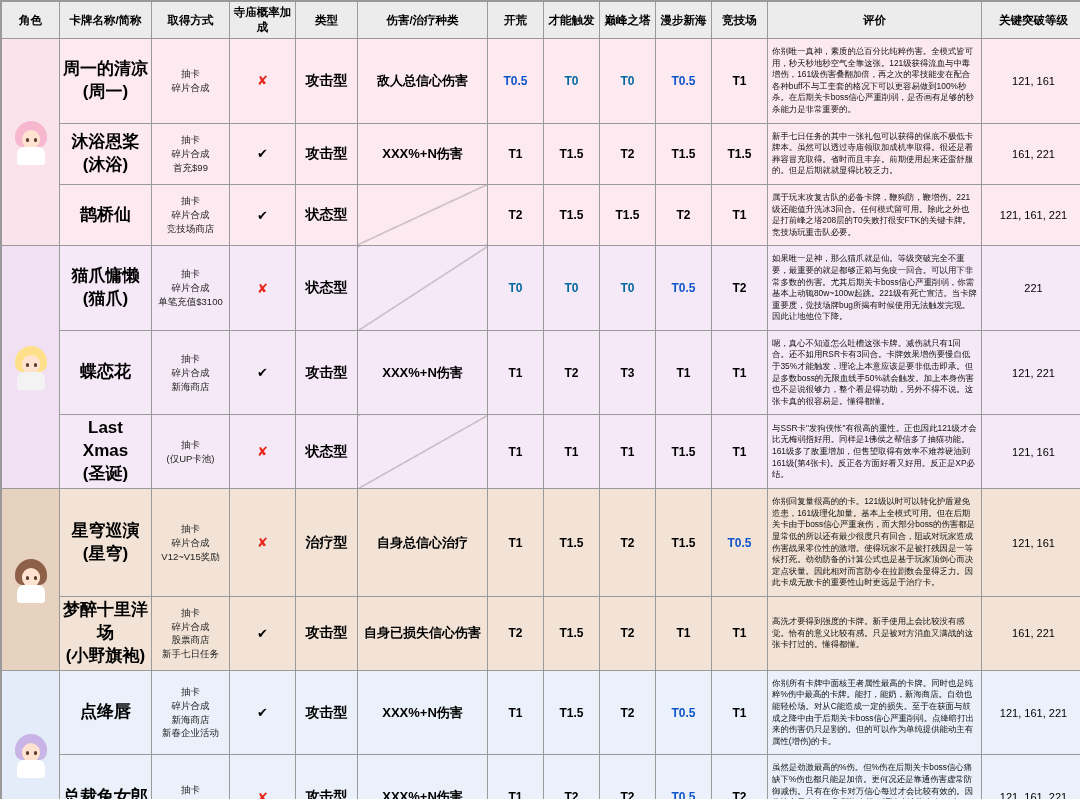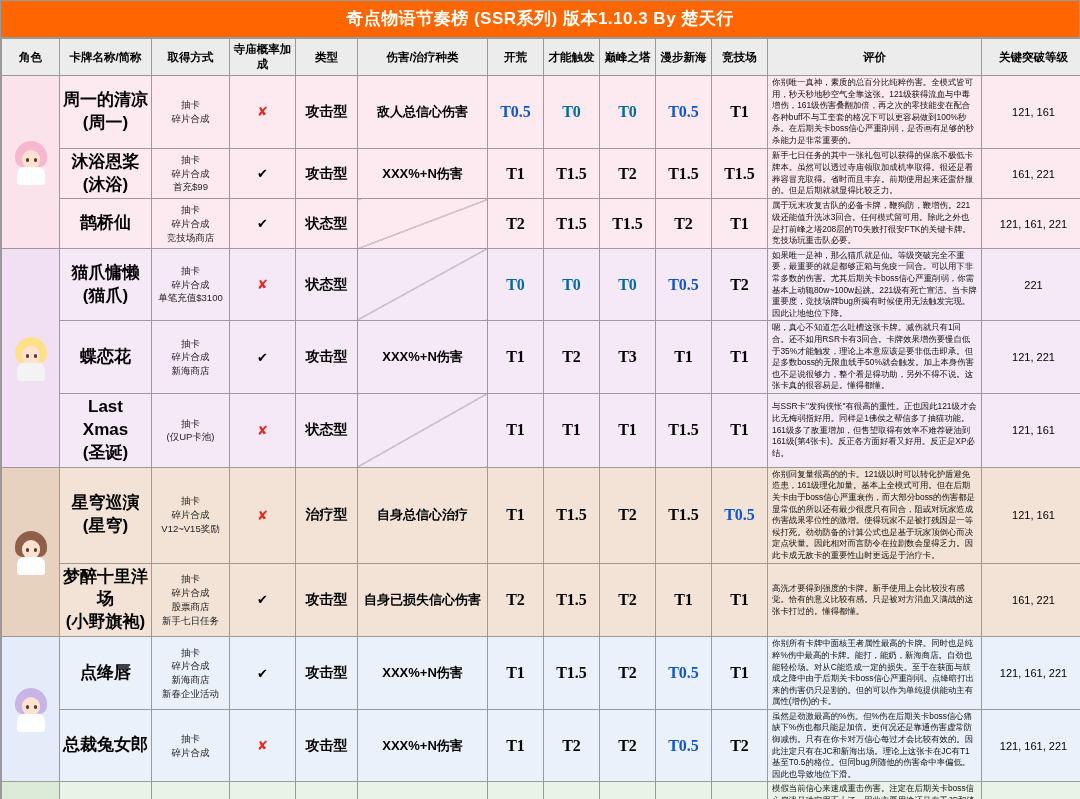--- a/index.html
+++ b/index.html
@@ -64,29 +64,28 @@
   }
   td.type-cell {
     font-size: 14px;
     font-weight: bold;
   }
   td.dmg-cell {
     font-size: 13px;
     font-weight: bold;
   }
   td.stage {
-    font-size: 16px;
-    font-weight: bold;
-    font-family: Liberation Serif, serif;
+    font-size: 12px;
+    font-weight: bold;
   }
   td.comment {
     font-size: 8.4px;
     line-height: 1.38;
     text-align: left;
-    padding: 1px 4px;
+    padding: 7px 4px;
     color: #111;
   }
   td.breaklv {
     font-size: 11px;
   }
   .mark-yes { color: #000; font-size: 13px; font-weight: bold; }
   .mark-no { color: #e8281e; font-size: 13px; font-weight: bold; }
 
   .t-blue { color: #1155cc; }
   .t-red { color: #0369a1; }
@@ -123,21 +122,20 @@
   .av-eye.r { left: 22px; }
 
   td.diag {
     background-image: linear-gradient(to bottom right, transparent calc(50% - 0.6px), #777 50%, transparent calc(50% + 0.6px));
   }
 </style>
 </head>
 <body>
 
 <div class="sheet">
-  <div class="title-bar">奇点物语节奏榜 (SSR系列) 版本1.10.3 By 楚天行</div>
   <table>
     <colgroup>
       <col class="col-role">
         <col class="col-card">
         <col class="col-get">
         <col class="col-temple">
       <col class="col-type">
         <col class="col-dmg">
       <col class="col-stage">
         <col class="col-stage">

